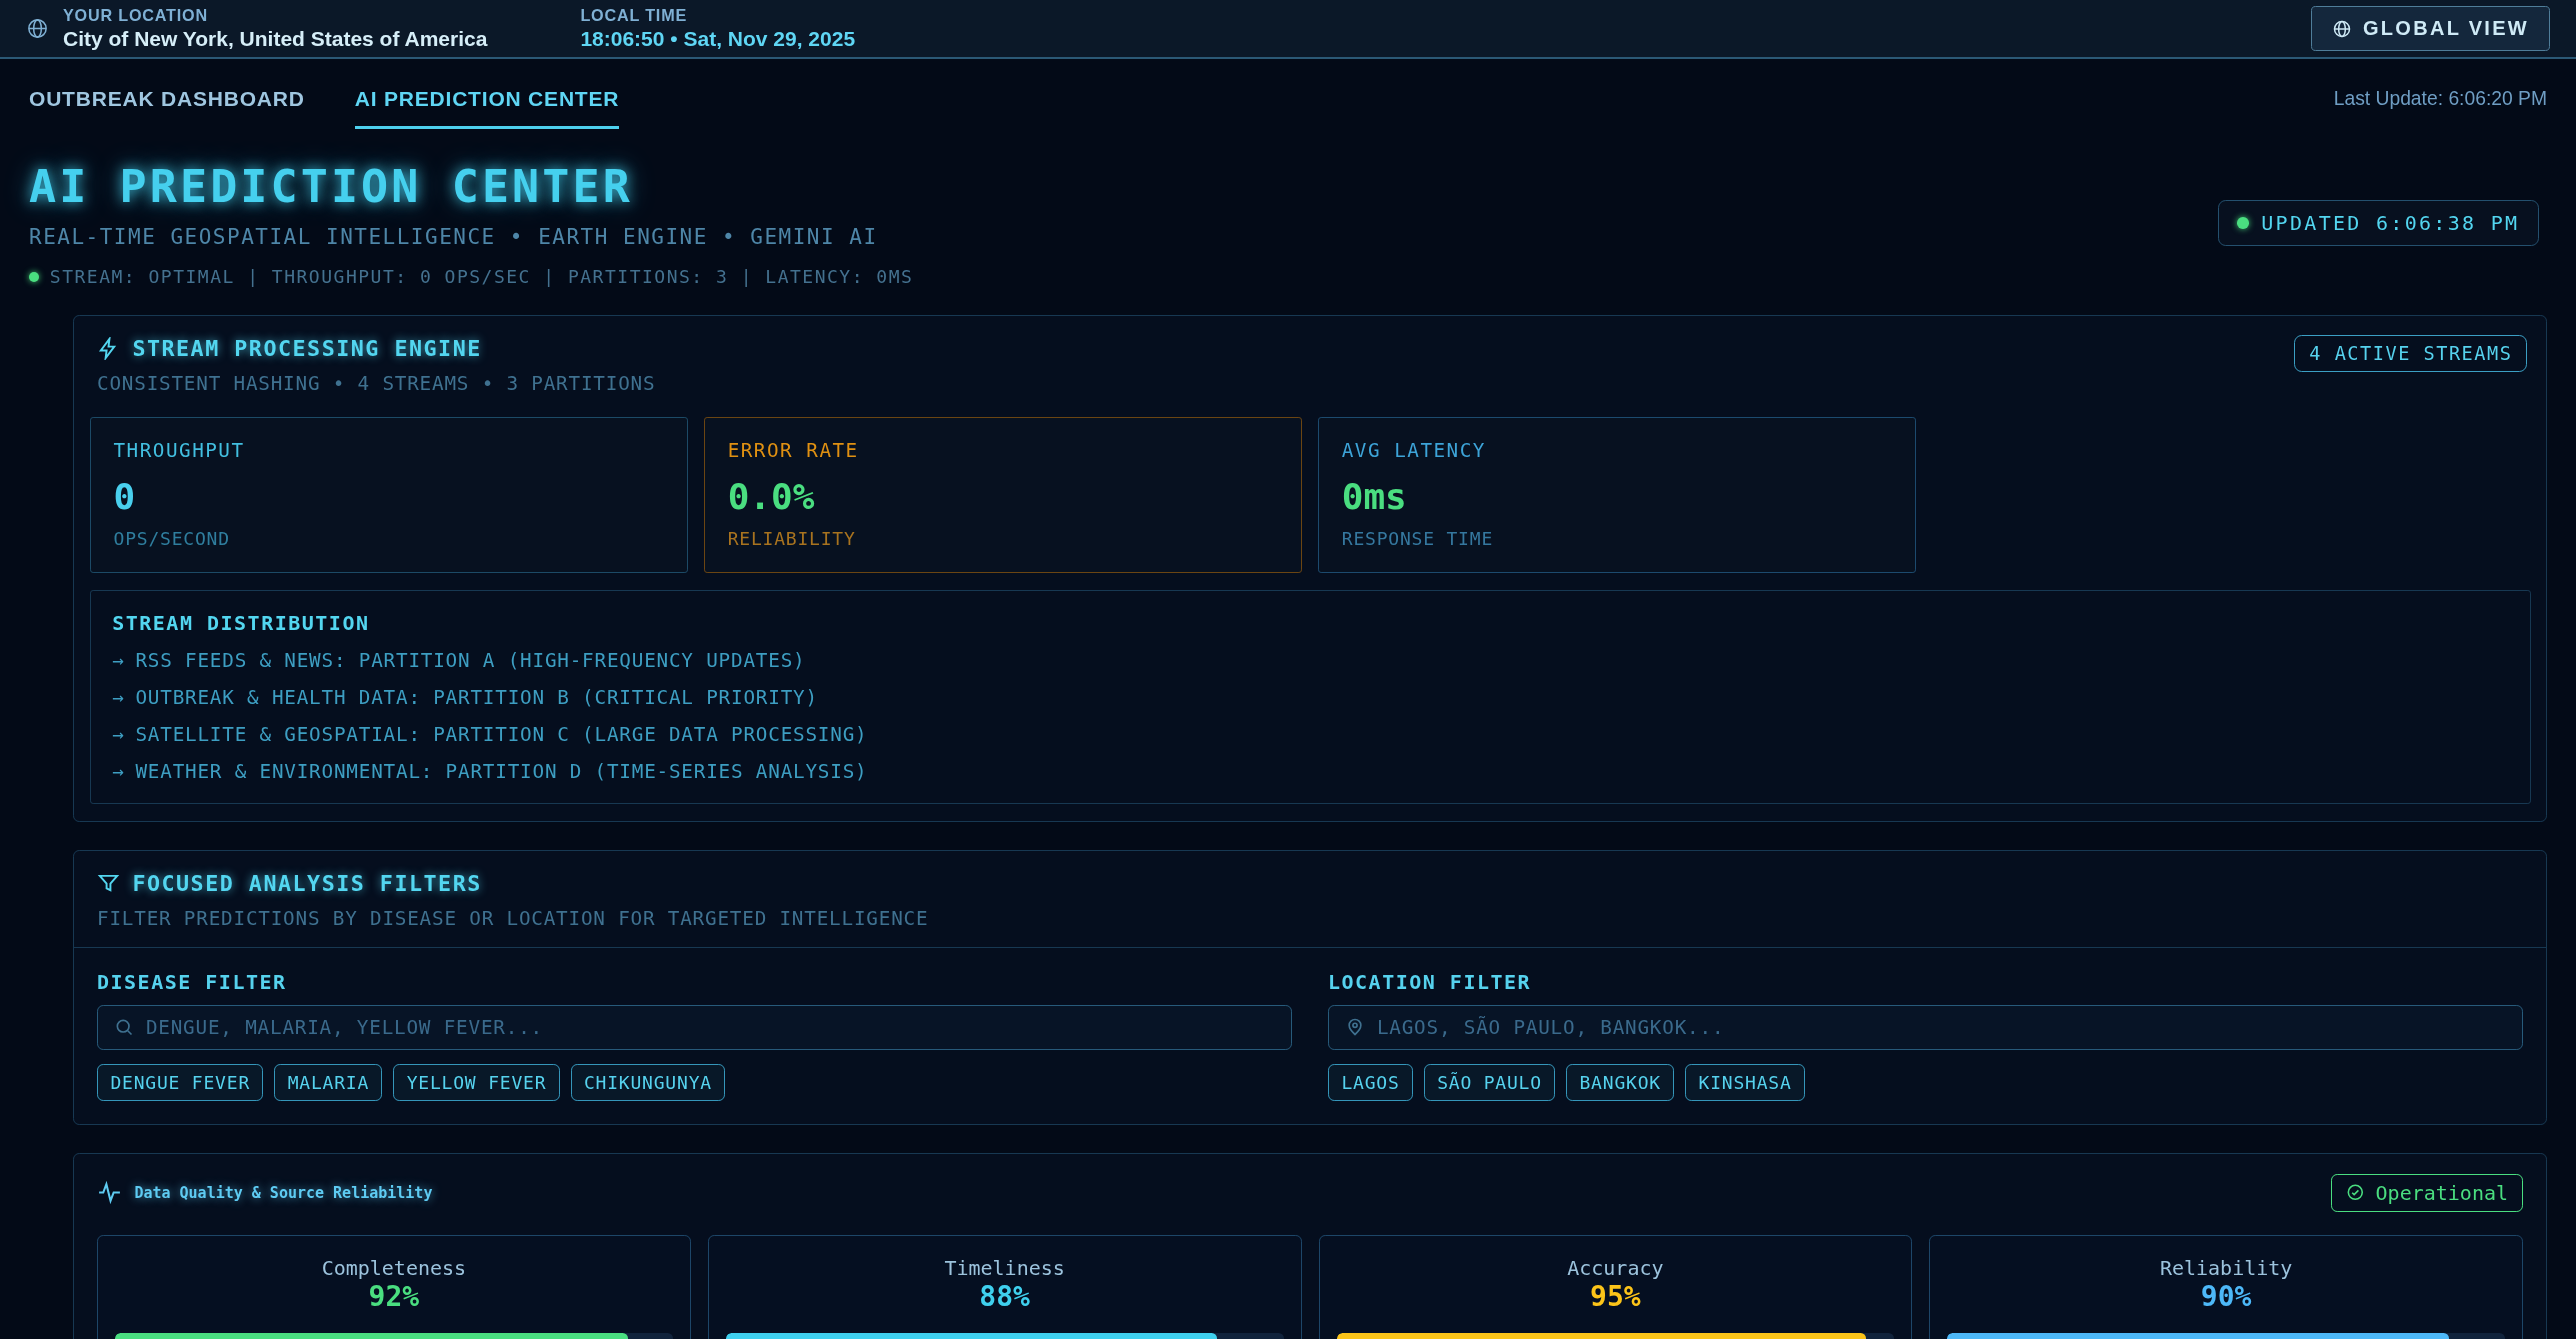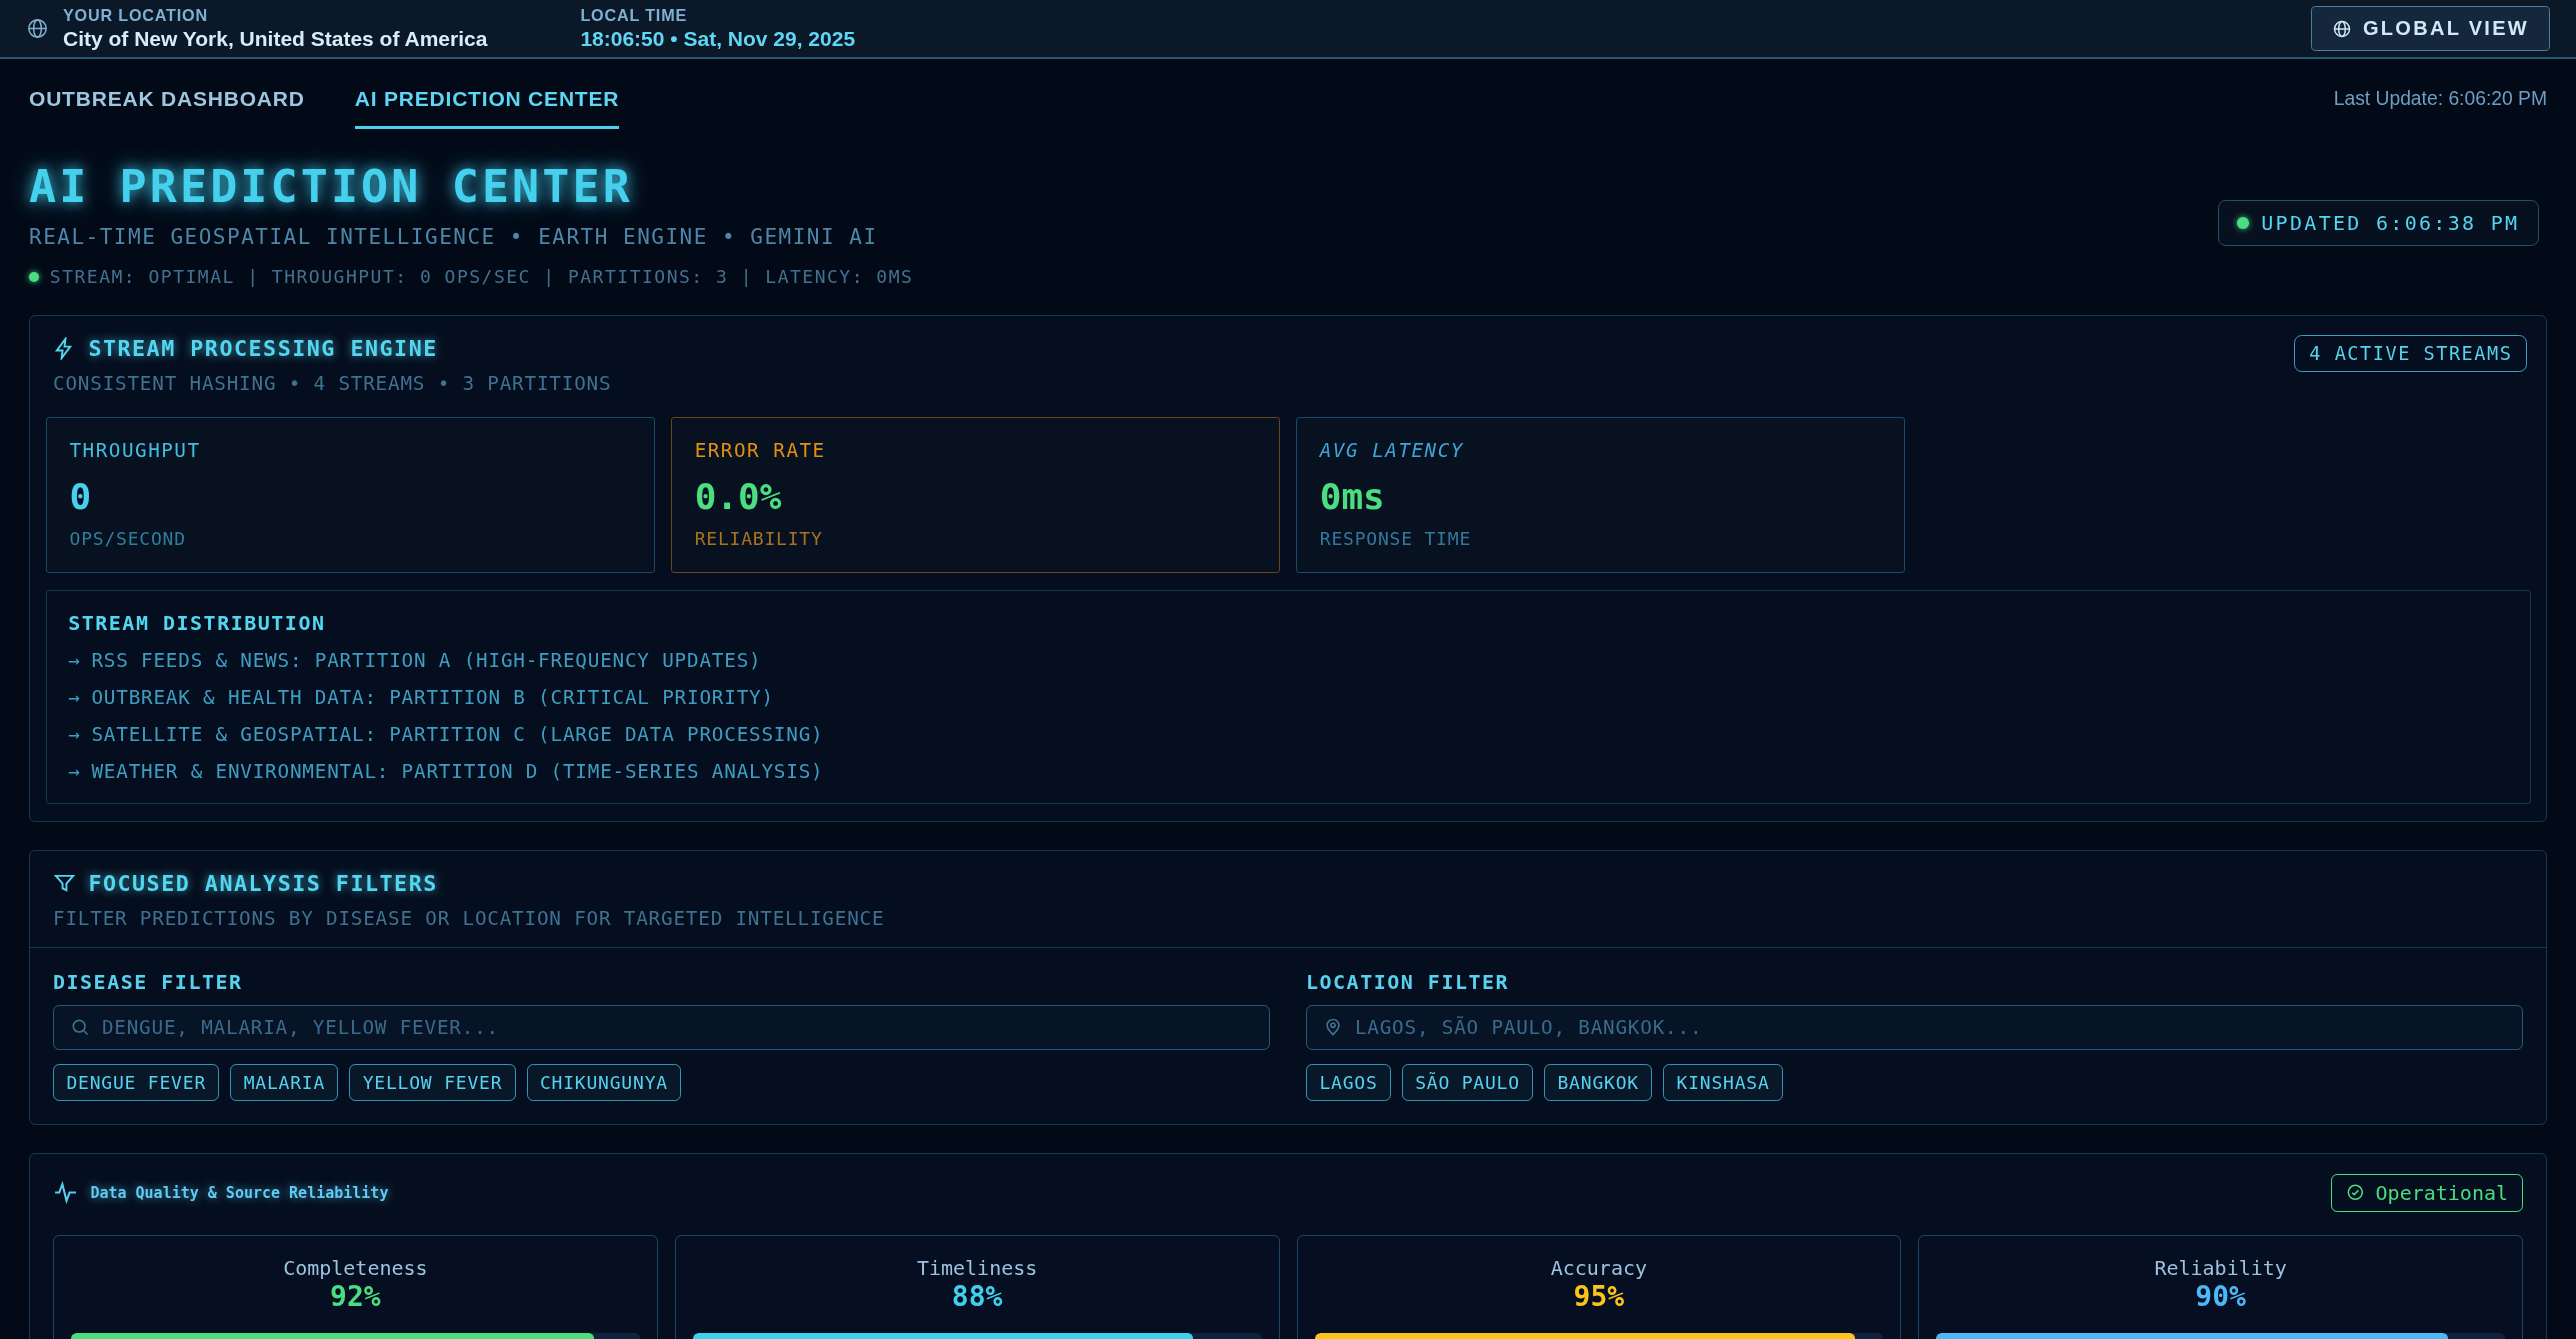--- a/index.html
+++ b/index.html
@@ -64,20 +64,21 @@
     display:flex; align-items:center; gap:12.4px;
     border:1.5px solid #24506e; border-radius:7.7px; padding:10px 18.6px;
     font-size:20px; letter-spacing:2.3px; color:#53d6f0; background:#07101f;
   }
   .updated-badge .dot { width:11.6px; height:11.6px; }
 
   
   .panel {
     border:1.5px solid #173852; border-radius:6.2px; background:#050e1e;
     margin-top:28px;
+    margin-left:44px;
   }
   .panel-head { padding:20px 23px 17px 23px; position:relative; }
   .panel-head.with-divider { border-bottom:1.5px solid #173852; }
   .sec-title {
     display:flex; align-items:center; gap:12.4px;
     font-size:21.7px; font-weight:700; letter-spacing:1.5px; color:#53d6f0;
     text-shadow:0 0 9.3px rgba(83,214,240,.7);
   }
   .sec-sub { font-size:19.3px; letter-spacing:0.8px; color:#3f7190; margin-top:10.8px; }
   .head-badge {
@@ -88,21 +89,21 @@
 
   
   .metric-grid { display:grid; grid-template-columns:repeat(4,1fr); gap:15.5px; padding:4.6px 15.5px 0 15.5px; }
   .metric { border:1.5px solid; border-radius:3.1px; background:#071120; padding:21.7px 23px 23px 23px; }
   .metric .m-label { font-size:19.3px; letter-spacing:1.5px; }
   .metric .m-value { font-size:36px; font-weight:700; margin-top:14px; }
   .metric .m-sub { font-size:18px; letter-spacing:0.8px; margin-top:10.8px; }
   .metric.cyan   { border-color:#1c4a66; } .metric.cyan .m-label{color:#42bfe0;} .metric.cyan .m-value{color:#49d0ee;} .metric.cyan .m-sub{color:#2f7e9e;}
   .metric.green  { border-color:#1e5a33; } .metric.green .m-label{color:#46c576;} .metric.green .m-value{color:#4ade80;} .metric.green .m-sub{color:#359a5c;}
   .metric.orange { border-color:#6b4512; } .metric.orange .m-label{color:#e09112;} .metric.orange .m-value{color:#4ade80;} .metric.orange .m-sub{color:#a8731f;}
-  .metric.blue   { border-color:#1c4a6e; } .metric.blue .m-label{color:#3da4d8;font-style:italic;} .metric.blue .m-value{color:#4ade80;} .metric.blue .m-sub{color:#35789f;}
+  .metric.blue   { border-color:#1c4a6e; } .metric.blue .m-label{color:#3da4d8;} .metric.blue .m-value{color:#4ade80;} .metric.blue .m-sub{color:#35789f;}
 
   
   .dist-box { margin:17px 15.5px 17px 15.5px; border:1.5px solid #173852; border-radius:3.1px; padding:20px 21.7px; }
   .dist-title { font-size:20px; font-weight:700; letter-spacing:1.5px; color:#53d6f0; }
   .dist-item { display:flex; gap:10.8px; font-size:19.3px; letter-spacing:0.8px; color:#3d9ec2; margin-top:14px; }
   .dist-arrow { color:#3d9ec2; }
 
   
   .filters-body { display:grid; grid-template-columns:1fr 1fr; gap:36px; padding:21.7px 23px 23px 23px; }
   .f-label { font-size:20px; font-weight:700; letter-spacing:1.5px; color:#56d2ee; margin-bottom:10.8px; }

